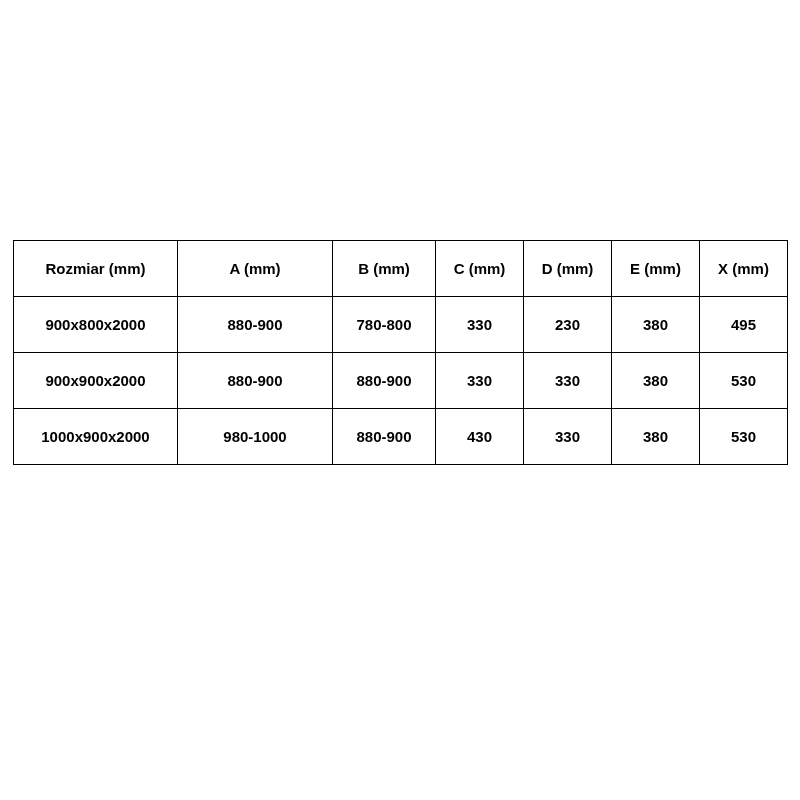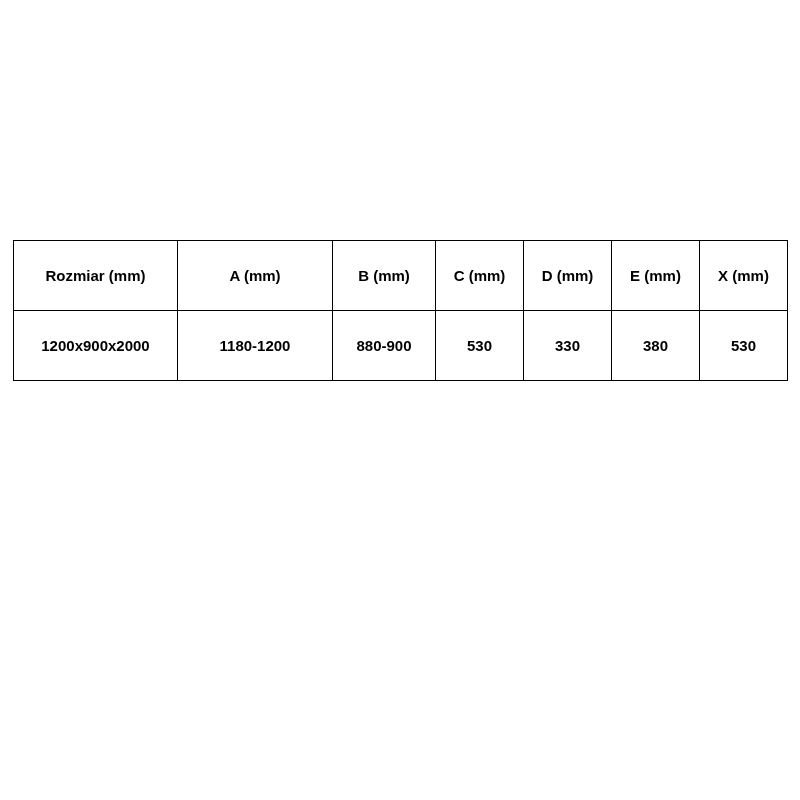--- a/index.html
+++ b/index.html
@@ -31,21 +31,21 @@
     table-layout: fixed;
   }
   table.spec-table td,
   table.spec-table th {
     border: 1px solid #000000;
     height: 39px;
     text-align: center;
     vertical-align: middle;
     font-size: 15px;
     font-weight: bold;
-    padding: 15px 2px;
+    padding: 8px 2px;
     white-space: nowrap;
   }
   table.spec-table thead th {
     font-size: 15px;
     font-weight: bold;
   }
   
   col.c0 { width: 164px; }
   col.c1 { width: 155px; }
   col.c2 { width: 103px; }
@@ -75,24 +75,42 @@
           <th>A (mm)</th>
           <th>B (mm)</th>
           <th>C (mm)</th>
           <th>D (mm)</th>
           <th>E (mm)</th>
           <th>X (mm)</th>
         </tr>
       </thead>
       <tbody>
         <tr>
-          <td>1200x900x2000</td>
-          <td>1180-1200</td>
+          <td>900x800x2000</td>
           <td>880-900</td>
+          <td>780-800</td>
+          <td>330</td>
+          <td>230</td>
+          <td>380</td>
+          <td>495</td>
+        </tr>
+        <tr>
+          <td>900x900x2000</td>
+          <td>880-900</td>
+          <td>880-900</td>
+          <td>330</td>
+          <td>330</td>
+          <td>380</td>
           <td>530</td>
+        </tr>
+        <tr>
+          <td>1000x900x2000</td>
+          <td>980-1000</td>
+          <td>880-900</td>
+          <td>430</td>
           <td>330</td>
           <td>380</td>
           <td>530</td>
         </tr>
       </tbody>
     </table>
   </div>
 </div>
 
 </body></html>

